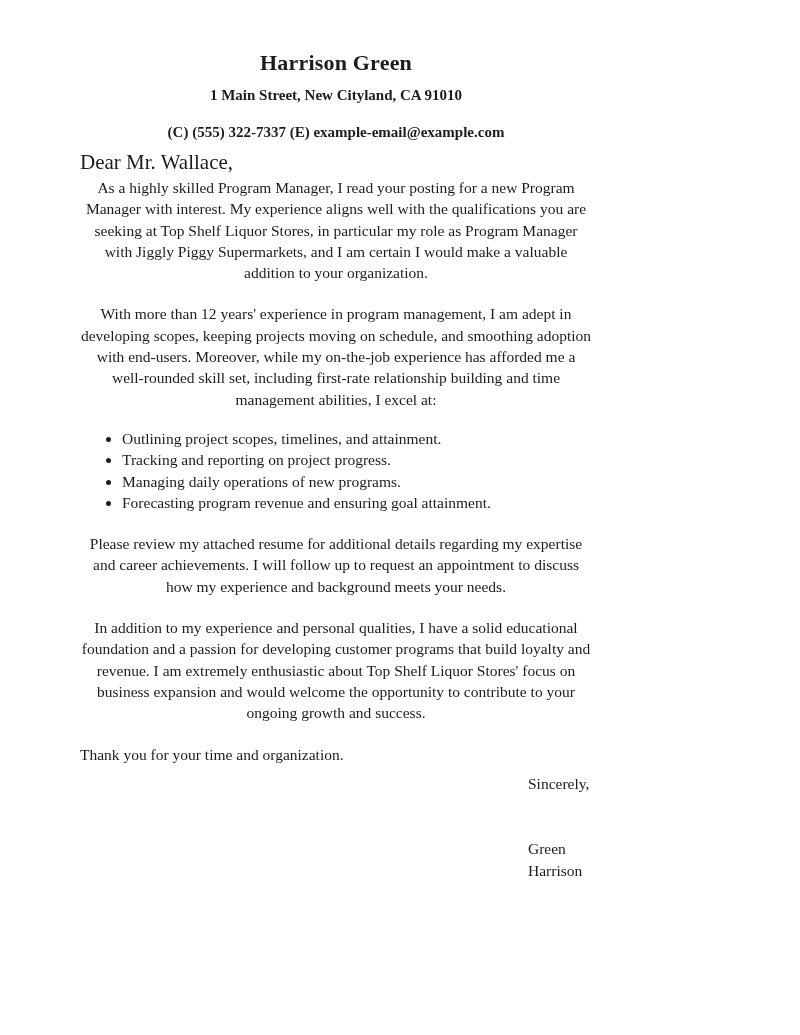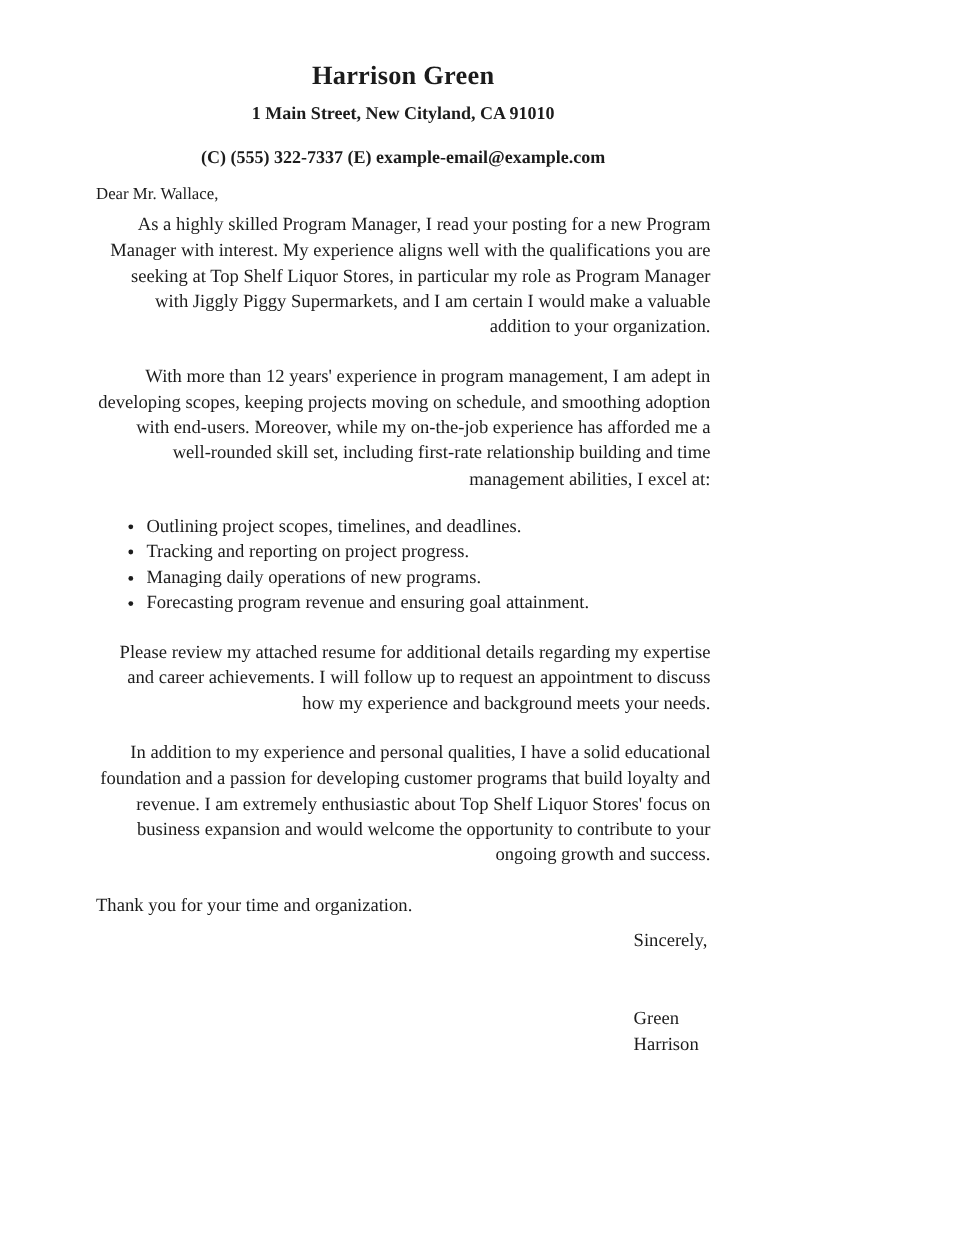--- a/index.html
+++ b/index.html
@@ -25,29 +25,29 @@
     letter-spacing: 0.2px;
   }
   .header-line {
     font-size: 15px;
     line-height: 19px;
     font-weight: bold;
   }
   .header-line.address { margin-bottom: 18px; }
   .salutation {
     margin-top: 10px;
-    font-size: 14px;
+    font-size: 21px;
     line-height: 21px;
     margin-bottom: 4px;
   }
   .para {
     font-size: 15.5px;
     line-height: 21.3px;
     margin-bottom: 20px;
-    text-align: right;
+    text-align: center;
   }
   .para.first { margin-bottom: 20px; }
   .para.excel-at { margin-bottom: 18px; }
   ul.bullets {
     list-style: disc;
     padding-left: 42px;
     margin-bottom: 20px;
   }
   ul.bullets li {
     font-size: 15.5px;
@@ -77,21 +77,21 @@
     <p class="header-line contact">(C) (555) 322-7337 (E) example-email@example.com</p>
   </header>
 
   <p class="salutation">Dear Mr. Wallace,</p>
 
   <p class="para first">As a highly skilled Program Manager, I read your posting for a new Program Manager with interest. My experience aligns well with the qualifications you are seeking at Top Shelf Liquor Stores, in particular my role as Program Manager with Jiggly Piggy Supermarkets, and I am certain I would make a valuable addition to your organization.</p>
 
   <p class="para excel-at">With more than 12 years' experience in program management, I am adept in developing scopes, keeping projects moving on schedule, and smoothing adoption with end-users. Moreover, while my on-the-job experience has afforded me a well-rounded skill set, including first-rate relationship building and time management abilities, I excel at:</p>
 
   <ul class="bullets">
-    <li>Outlining project scopes, timelines, and deadlines.</li>
+    <li>Outlining project scopes, timelines, and attainment.</li>
     <li>Tracking and reporting on project progress.</li>
     <li>Managing daily operations of new programs.</li>
     <li>Forecasting program revenue and ensuring goal attainment.</li>
   </ul>
 
   <p class="para">Please review my attached resume for additional details regarding my expertise and career achievements. I will follow up to request an appointment to discuss how my experience and background meets your needs.</p>
 
   <p class="para">In addition to my experience and personal qualities, I have a solid educational foundation and a passion for developing customer programs that build loyalty and revenue. I am extremely enthusiastic about Top Shelf Liquor Stores' focus on business expansion and would welcome the opportunity to contribute to your ongoing growth and success.</p>
 
   <p class="thanks">Thank you for your time and organization.</p>

